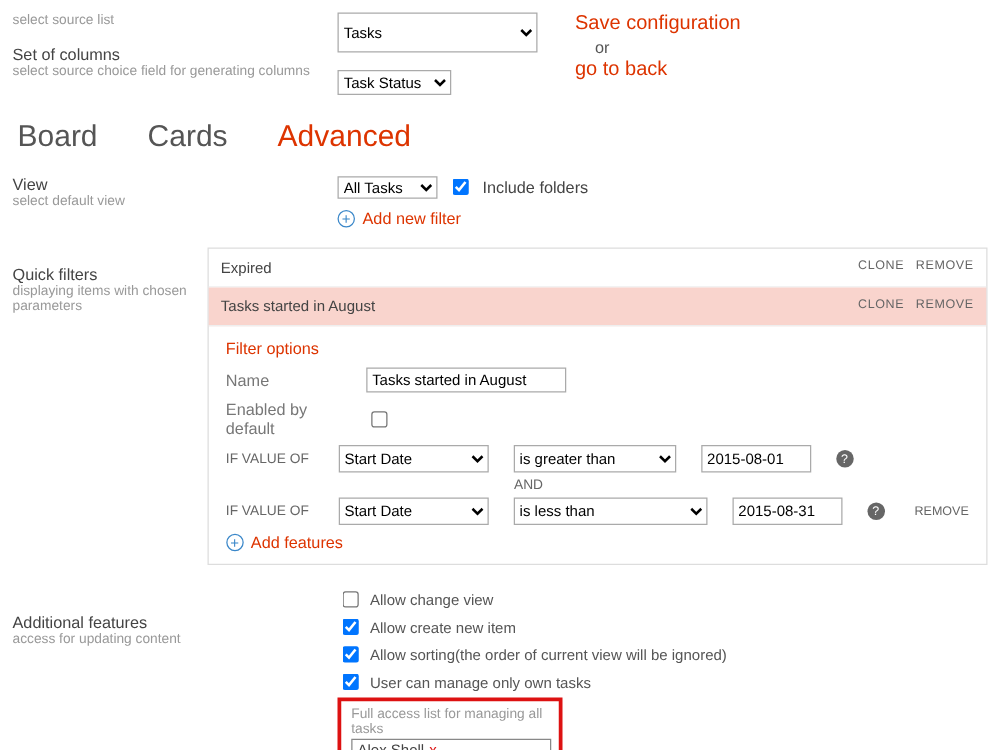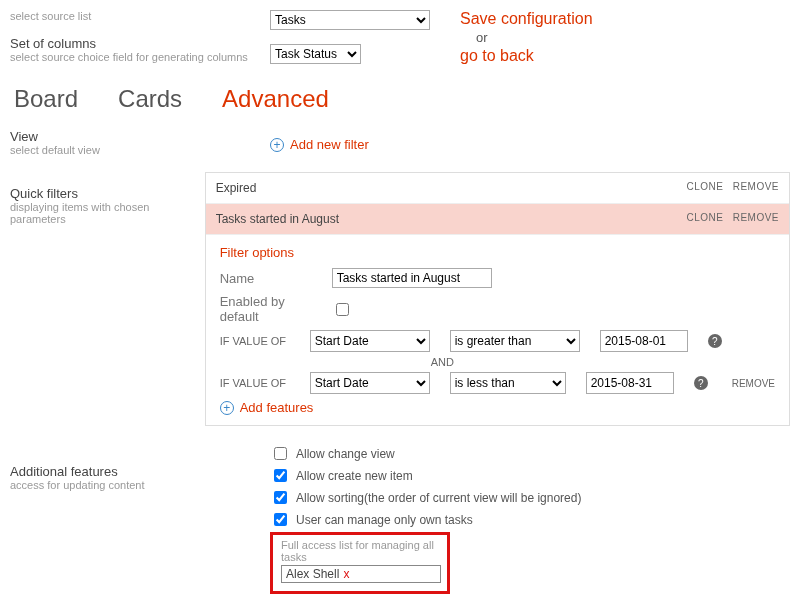--- a/index.html
+++ b/index.html
@@ -6,21 +6,21 @@
   body { margin:0; padding:0; font-family:"Segoe UI", Arial, sans-serif; font-size:13px; color:#444; width:800px; height:600px; position:relative; background:#fff; }
   .container { padding:10px 10px 10px 10px; }
   .top { display:flex; }
   .topleft { width:260px; }
   .topmid { width:190px; }
   .topright { }
   .section-label { color:#444; }
   .section-hint { color:#999; font-size:11px; }
   .mb { margin-bottom:14px; }
   select { font-size:12px; border:1px solid #aaa; background:#fff; }
-  .sel-wide { width:160px; height:20px;}
+  .sel-wide { width:160px; height:32px;}
   .sel-med { width:91px; height:20px;}
   .sel-view { width:80px; height:18px;}
   .accentlink { color:#dd3400; cursor:pointer; }
   .tabs { display:flex; gap:40px; padding:4px 4px; margin:16px 0 12px 0; font-size:24px; font-weight:300; color:#555;}
   .tabs .active { color:#dd3400;}
   .row { display:flex; align-items:flex-start; margin-bottom:4px;}
   .leftcol { width:260px; }
   .rightcol { flex:1; }
   .inline { display:flex; align-items:center; gap:8px;}
   .addlink { color:#dd3400; display:flex; align-items:center; gap:6px; cursor:pointer;}
@@ -78,20 +78,25 @@
     <div>Cards</div>
     <div class="active">Advanced</div>
   </div>
 
   <div class="row">
     <div class="leftcol">
       <div class="section-label">View</div>
       <div class="section-hint">select default view</div>
     </div>
     <div class="rightcol">
+      <div class="inline">
+        <select class="sel-view"><option>All Tasks</option></select>
+        <input type="checkbox" checked="" style="">
+        <span>Include folders</span>
+      </div>
       <div class="addlink" style="margin-top:8px">
         <span class="plus-ic">+</span>
         <span>Add new filter</span>
       </div>
     </div>
   </div>
 
   <div class="row" style="margin-top:10px">
     <div class="leftcol" style="padding-top:20px">
       <div class="section-label">Quick filters</div>
@@ -127,21 +132,21 @@
             <span style="color:#666;font-size:11px;width:70px">IF VALUE OF</span>
             <select class="cond" style="width:120px"><option>Start Date</option></select>
             <select class="cond" style="width:130px"><option>is greater than</option></select>
             <input class="cond-val" value="2015-08-01" style="">
             <span class="help-ic">?</span>
           </div>
           <div class="andlbl">AND</div>
           <div class="cond-row">
             <span style="color:#666;font-size:11px;width:70px">IF VALUE OF</span>
             <select class="cond" style="width:120px"><option>Start Date</option></select>
-            <select class="cond" style="width:116px"><option>is less than</option></select>
+            <select class="cond" style="width:155px"><option>is less than</option></select>
             <input class="cond-val" value="2015-08-31" style="">
             <span class="help-ic">?</span>
             <span class="remove-txt">REMOVE</span>
           </div>
           <div class="addlink" style="margin-top:6px">
             <span class="plus-ic">+</span>
             <span>Add features</span>
           </div>
         </div>
       </div>

